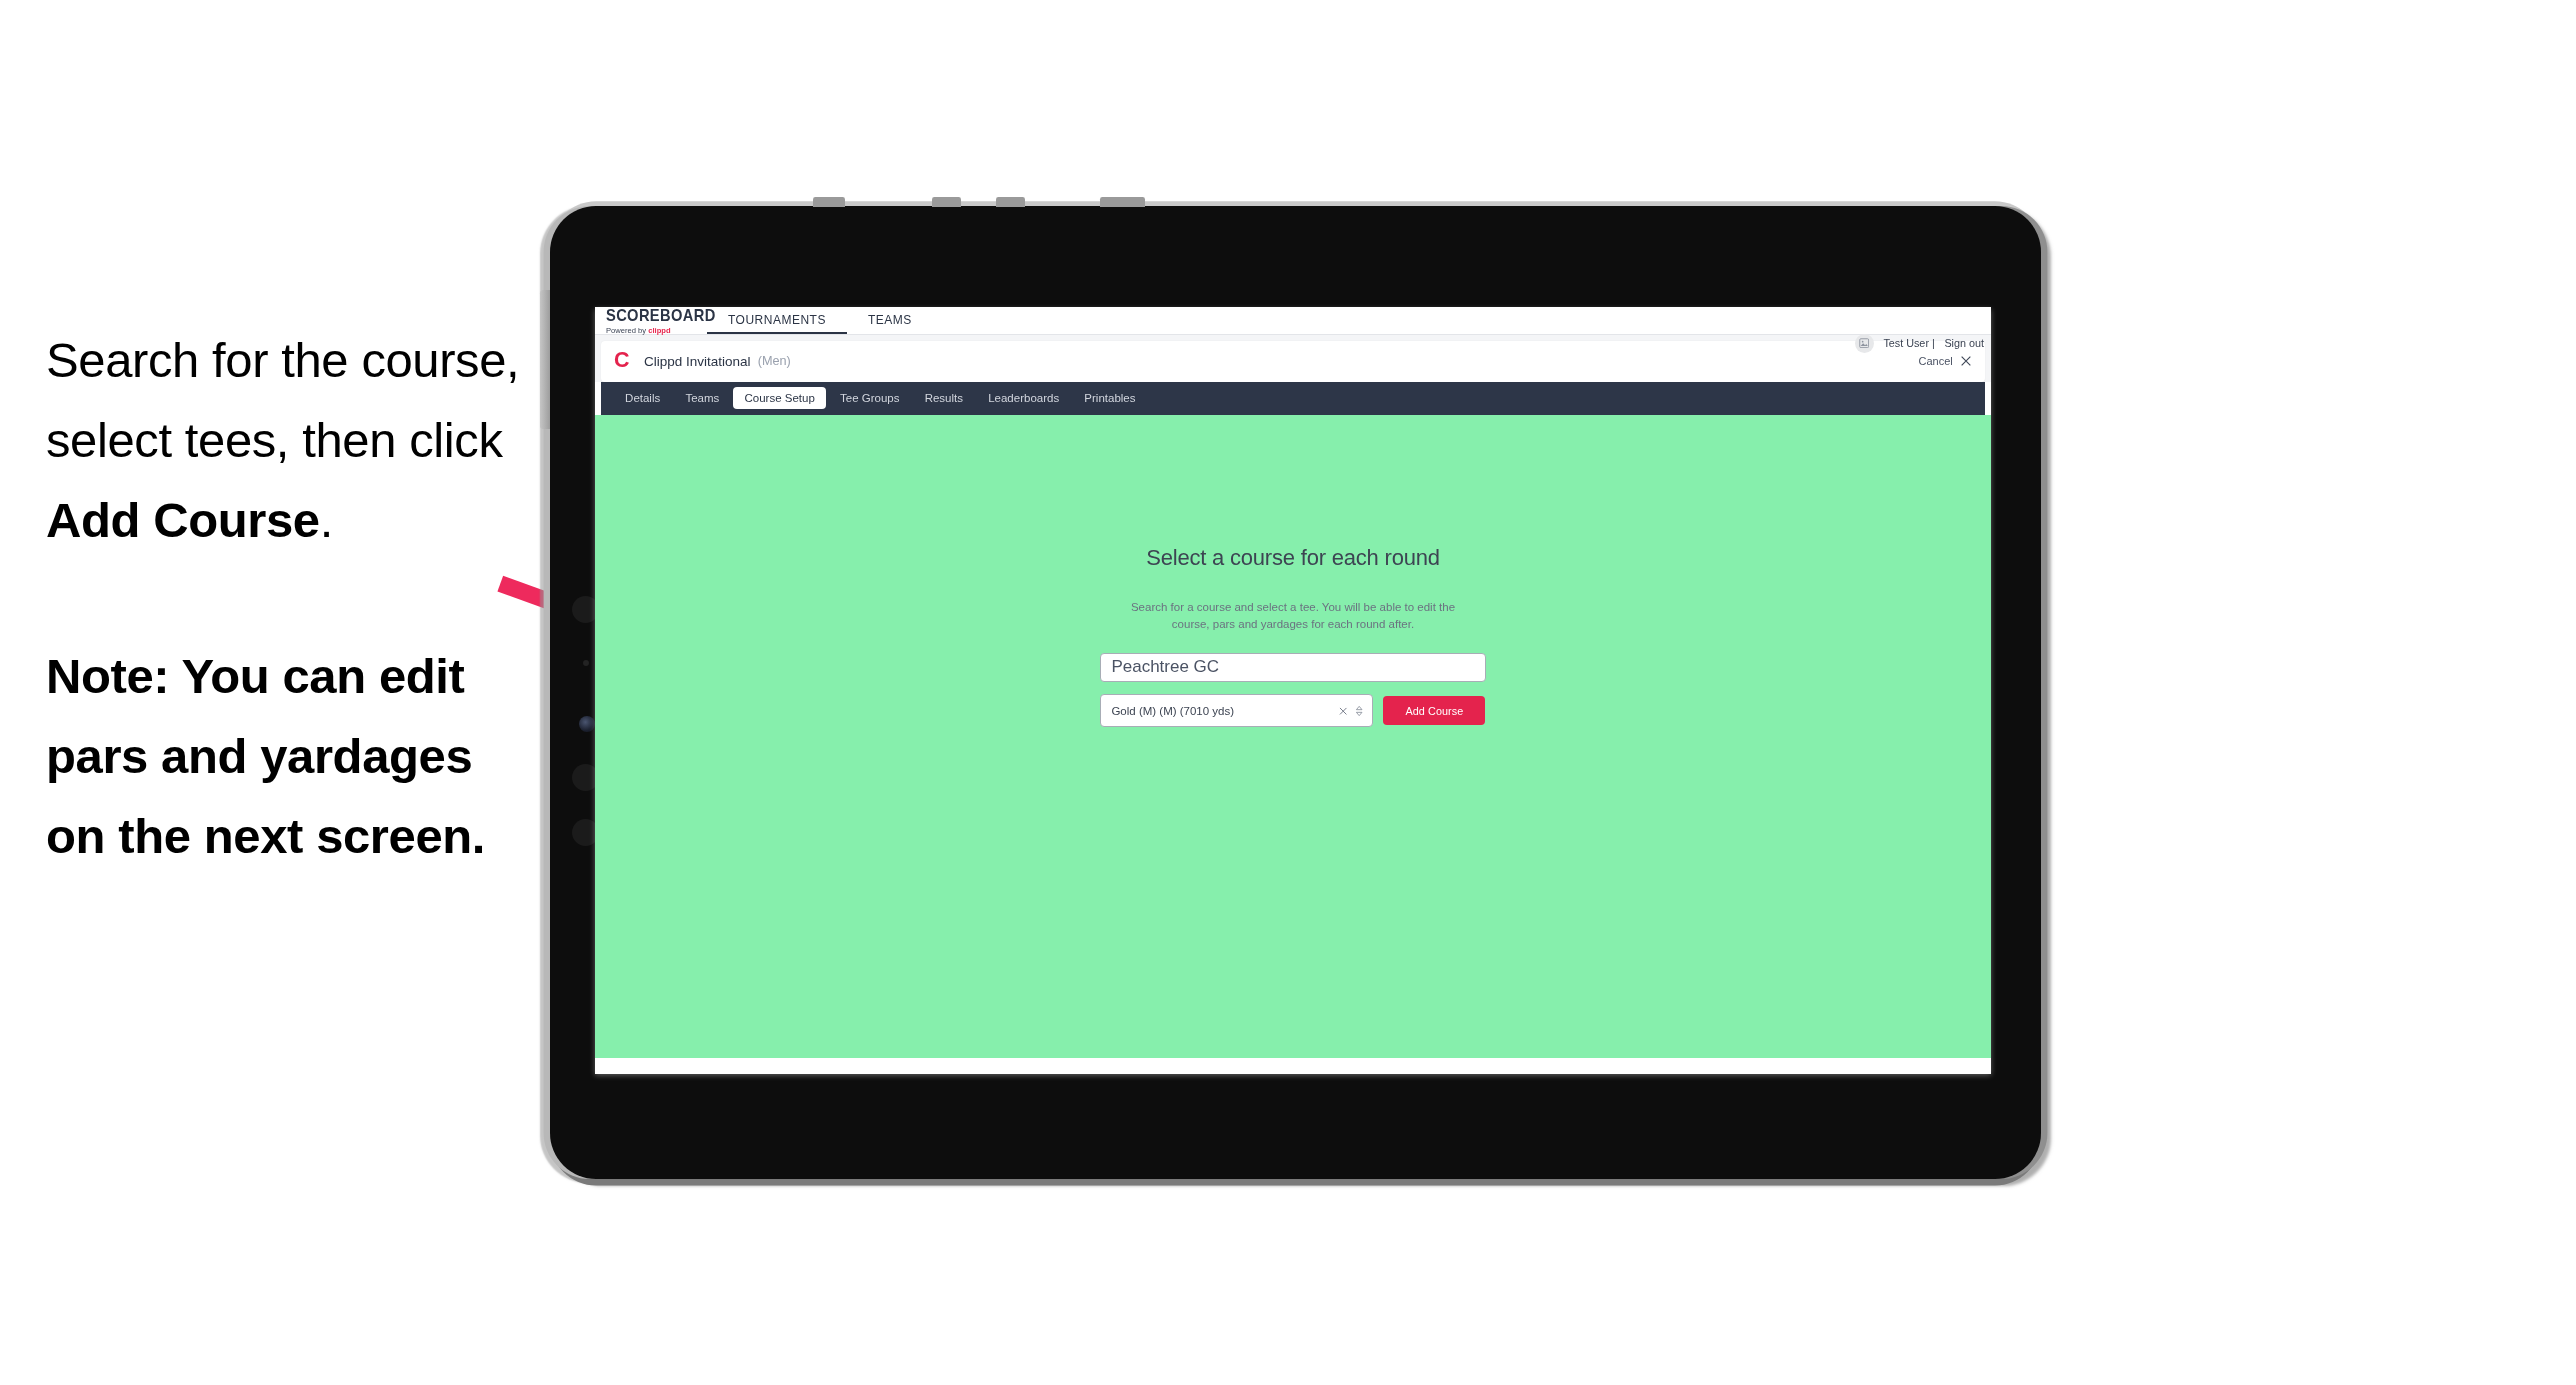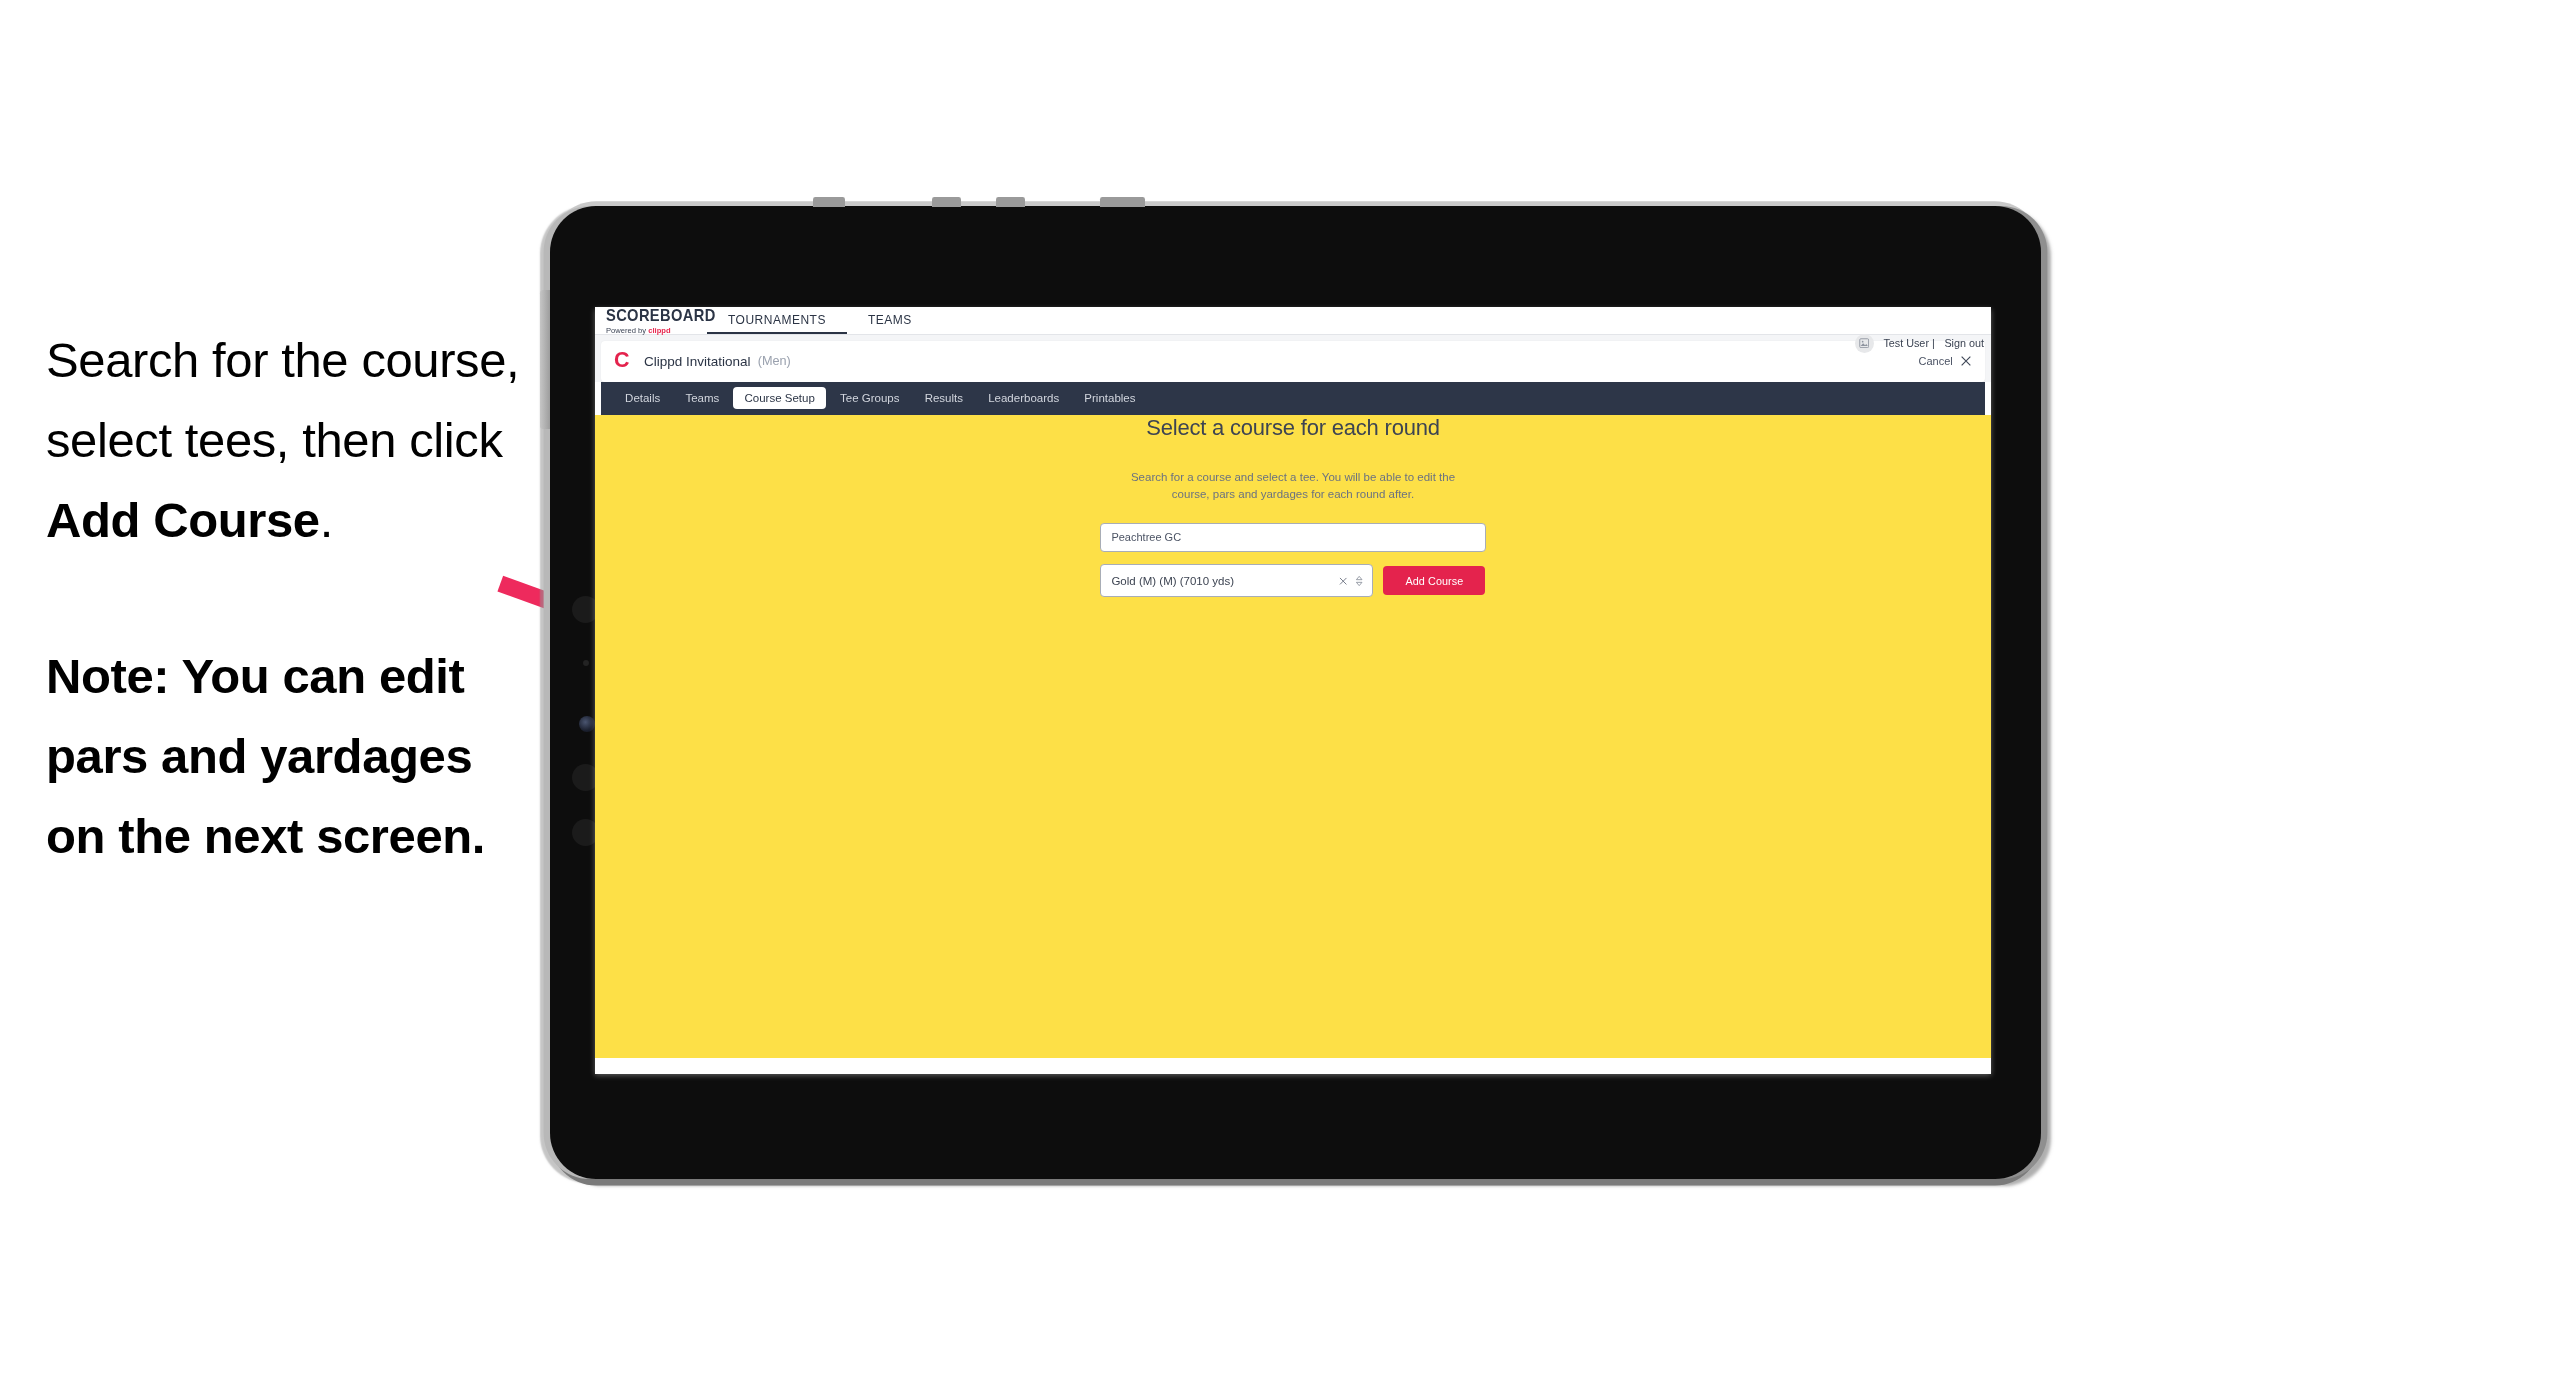--- a/index.html
+++ b/index.html
@@ -213,24 +213,25 @@
     white-space: nowrap;
   }
   .sub-tab.active {
     background: #ffffff;
     color: #2b3445;
     font-weight: normal;
   }
 
   
   #main {
-    background: #fde047;
+    background: #86efac;
     height: calc(100% - 44px - 47px - 33px);
     display: flex;
     justify-content: center;
+    padding-top: 130px;
   }
   #course-panel { width: 398px; text-align: center; }
   #panel-heading {
     font-size: 22px;
     color: #3d4452;
     font-weight: normal;
     letter-spacing: -0.2px;
   }
   #panel-sub {
     margin: 28px auto 0 auto;
@@ -242,21 +243,21 @@
   #search-field {
     margin: 19px auto 0 auto;
     width: 386px;
     height: 29px;
     border: 0.8px solid #a8adb6;
     border-radius: 4px;
     background: #fff;
     display: flex;
     align-items: center;
     padding: 0 10.4px;
-    font-size: 11px;
+    font-size: 17px;
     color: #4b5364;
     text-align: center;
     cursor: text;
   }
   #tee-row {
     margin: 12.7px auto 0 auto;
     width: 386px;
     display: flex;
     align-items: center;
     gap: 10.4px;

